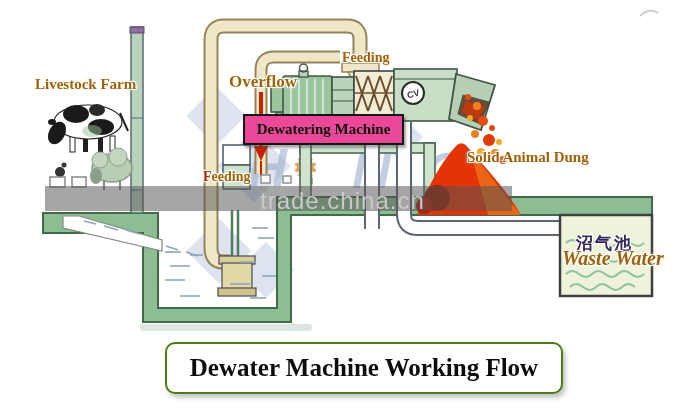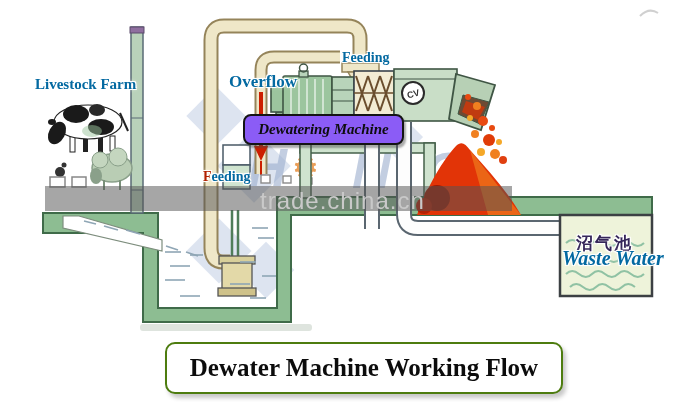--- a/index.html
+++ b/index.html
@@ -12,27 +12,27 @@
   .pipe-o{fill:none;stroke:var(--pipe_outline);stroke-linejoin:round;}
   .pipe-i{fill:none;stroke:var(--pipe_cream);stroke-linejoin:round;}
   .wpipe-o{fill:none;stroke:#5a6670;stroke-linejoin:round;}
   .wpipe-i{fill:none;stroke:#fdfdfd;stroke-linejoin:round;}
   .mgreen{fill:var(--machine_green);stroke:#3f5544;stroke-width:1.6;}
   .mlight{fill:var(--machine_light);stroke:#3f5544;stroke-width:1.6;}
   .dash{stroke:var(--water_line);stroke-width:1.6;}
   .wave{fill:none;stroke:var(--wave_teal);stroke-width:2;opacity:.85;}
 
   
-  .lbl{position:absolute;font-weight:bold;color:#0369a1;white-space:nowrap;line-height:1.1;
+  .lbl{position:absolute;font-weight:bold;color:#a16207;white-space:nowrap;line-height:1.1;
        text-shadow:-1px -1px 0 #fff,1px -1px 0 #fff,-1px 1px 0 #fff,1px 1px 0 #fff,0 0 4px #fff;}
   .lbl-feeding-left::first-letter{color:#b22000;}
 
-  .callout{position:absolute;left:243px;top:114px;width:157px;height:27px;background:#8b5cf6;
-           border:2px solid #141414;border-radius:8px;box-shadow:2px 3px 2px rgba(70,70,70,.45);
-           display:flex;align-items:center;justify-content:center;font-weight:bold;font-size:15px;color:#0d0d0d;font-style:italic;}
+  .callout{position:absolute;left:243px;top:114px;width:157px;height:27px;background:#ec4899;
+           border:2px solid #141414;border-radius:0;box-shadow:2px 3px 2px rgba(70,70,70,.45);
+           display:flex;align-items:center;justify-content:center;font-weight:bold;font-size:15px;color:#0d0d0d;}
   .titlebox{position:absolute;left:165px;top:342px;width:394px;height:48px;background:#fff;
             border:2px solid #4d7c0f;border-radius:10px;box-shadow:3px 4px 4px rgba(0,0,0,.22);
             display:flex;align-items:center;justify-content:center;font-weight:bold;font-size:25px;color:#0c0c0c;}
 
   
   .wm-dia{position:absolute;background:rgba(187,202,226,.5);transform:rotate(45deg);}
   .wm-letter{position:absolute;font:italic bold 54px "Liberation Sans",sans-serif;color:rgba(155,173,205,.6);}
   .wm-gear{position:absolute;font-size:30px;color:rgba(224,120,24,.72);font-family:"DejaVu Sans",sans-serif;}
   .wm-band{position:absolute;left:45px;top:186px;width:467px;height:25px;background:rgba(85,85,85,.52);}
   .wm-site{position:absolute;left:260px;top:187px;font-family:"Liberation Sans",sans-serif;font-size:24px;
@@ -248,19 +248,20 @@
     <path d="M640,16 q9,-9 18,-3" stroke="#c4c4c4" stroke-width="2" fill="none" opacity=".8"></path>
   </svg>
 
   <div class="wm-band"></div>
   <div class="wm-site">trade.china.cn</div>
 
   <div class="lbl" style="left:35px;top:76px;font-size:15px;">Livestock Farm</div>
   <div class="lbl" style="left:229px;top:73px;font-size:17px;">Overflow</div>
   <div class="lbl" style="left:342px;top:50px;font-size:14px;">Feeding</div>
   <div class="lbl lbl-feeding-left" style="left:203px;top:169px;font-size:14px;">Feeding</div>
+  <div class="lbl" style="left:467px;top:149px;font-size:15px;">Solid Animal Dung</div>
   <div class="lbl cn" style="left:576px;top:217px;font-size:17px;letter-spacing:2px;color:var(--biogas_label);">沼气池</div>
   <div class="lbl" style="left:562px;top:247px;font-size:20px;font-style:italic;">Waste Water</div>
 
   <div class="callout">Dewatering Machine</div>
 
   <div class="titlebox">Dewater Machine Working Flow</div>
 </div>
 
 </body></html>

